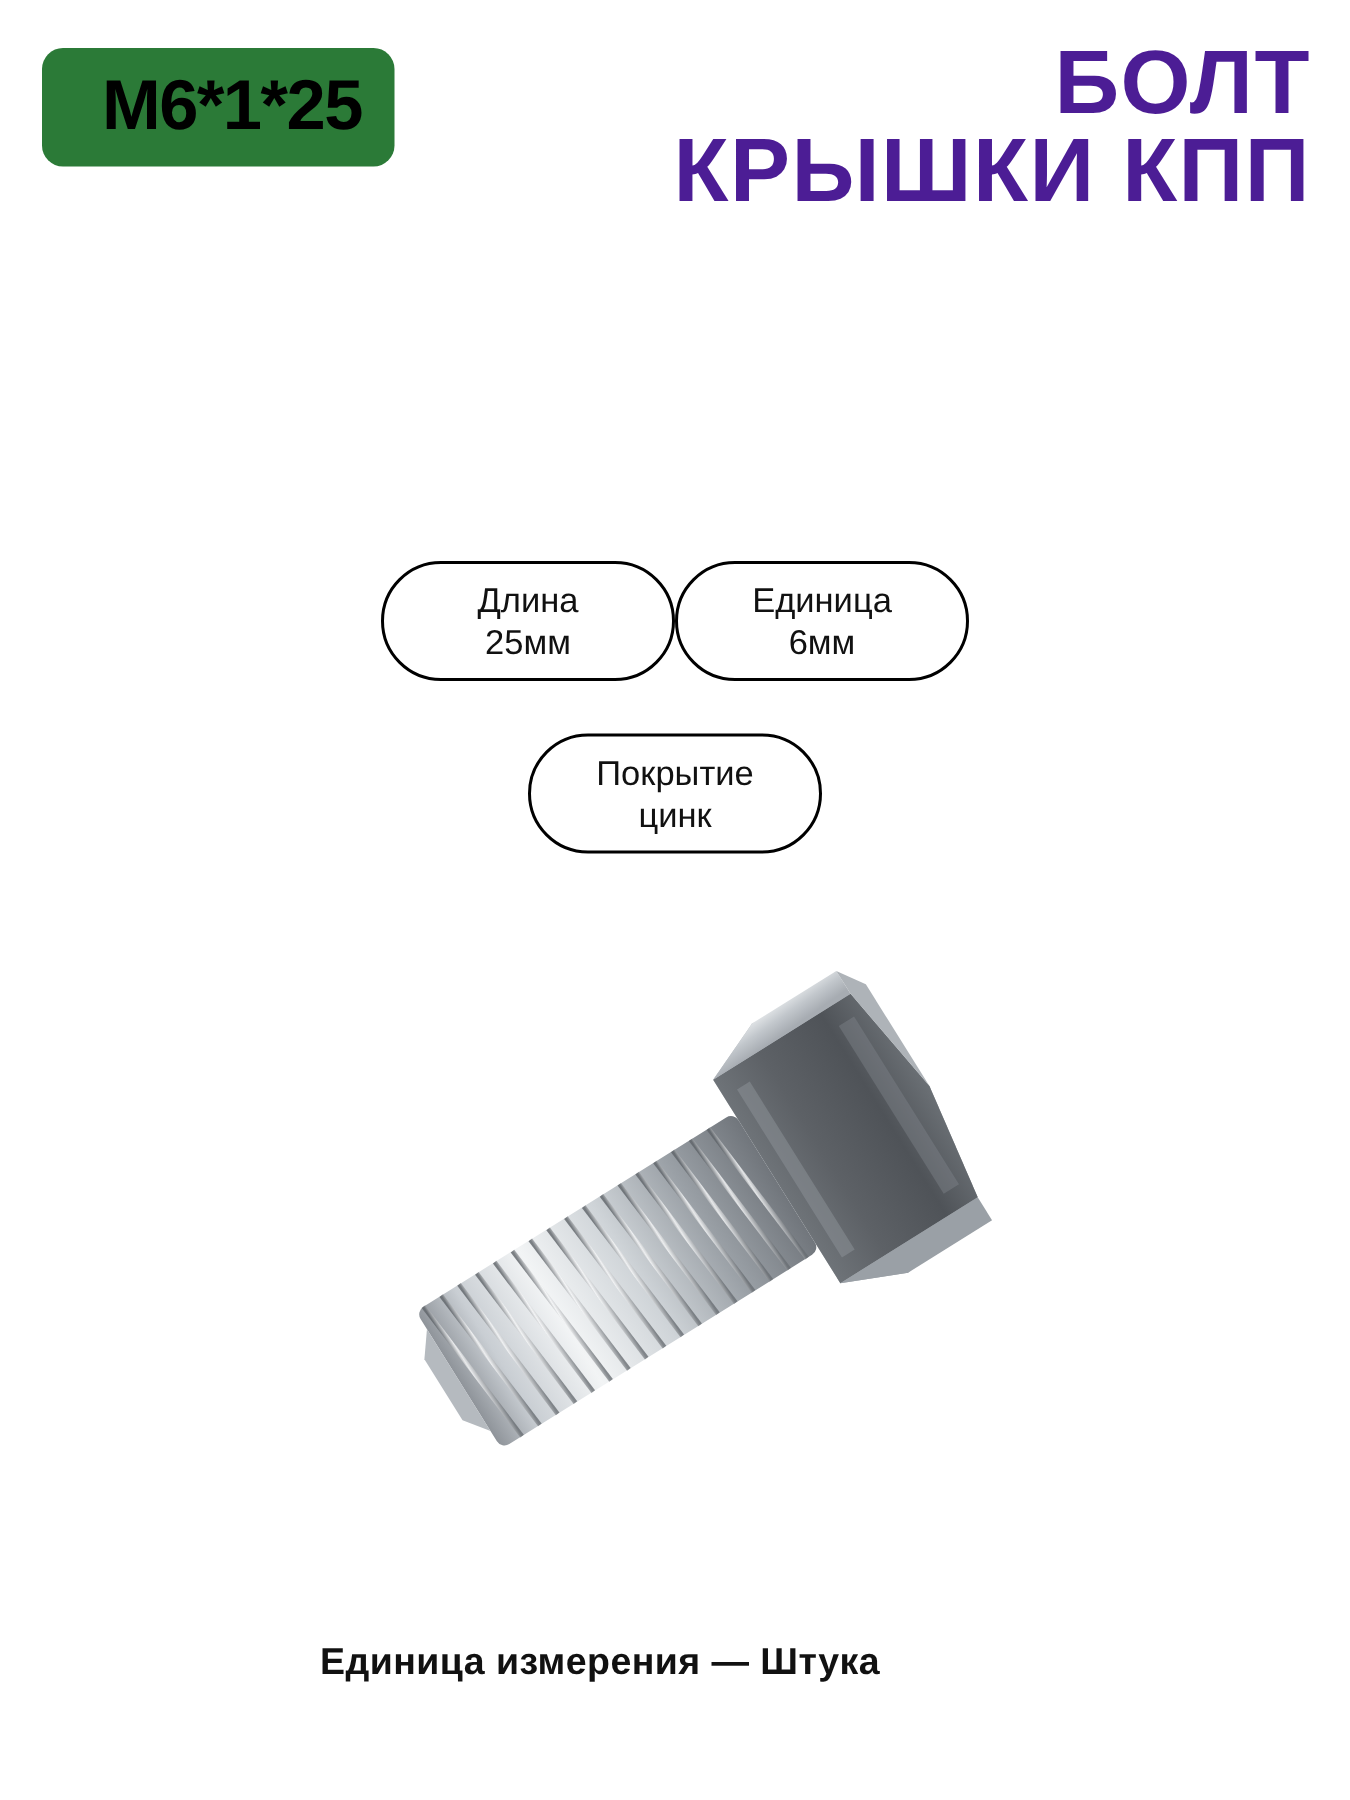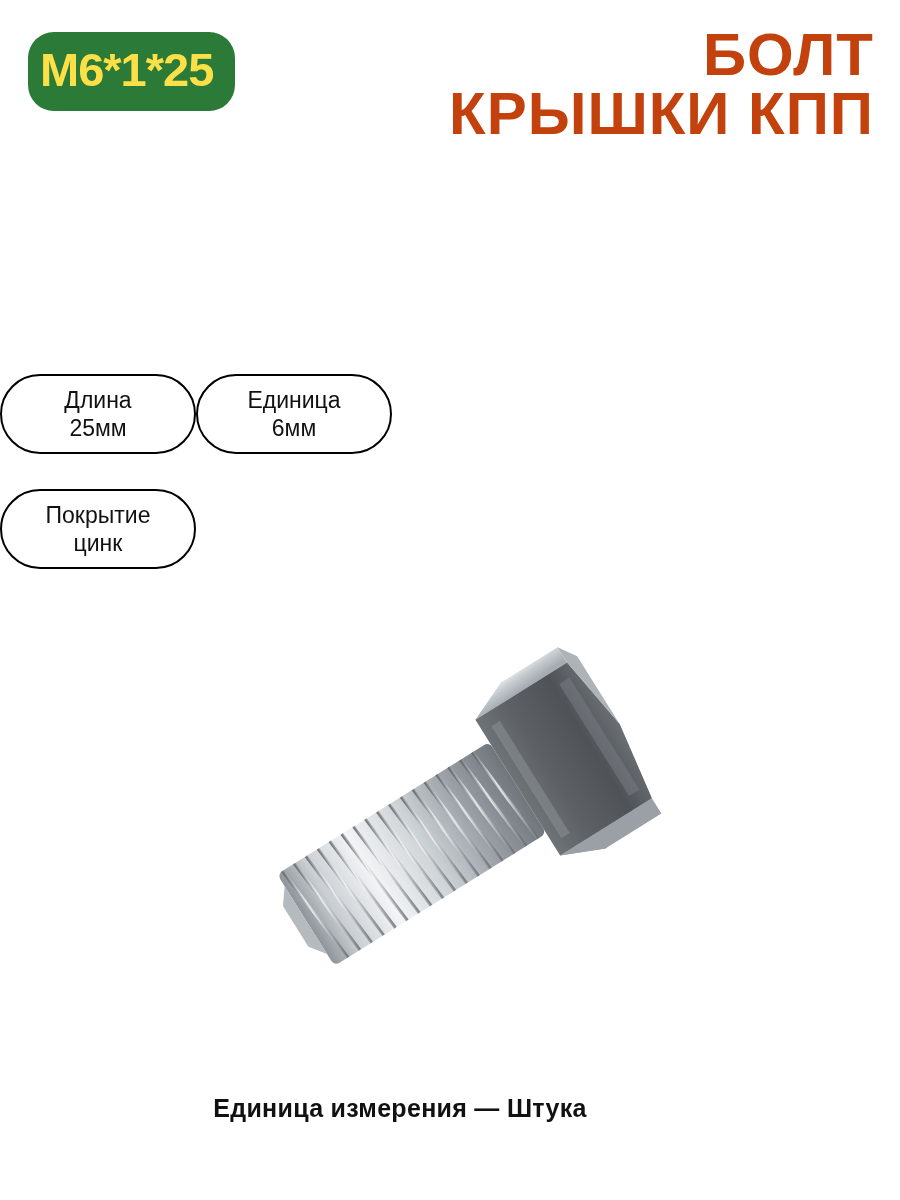--- a/index.html
+++ b/index.html
@@ -23,54 +23,54 @@
     left: 0;
     width: 900px;
     height: 320px;
   }
 
   .sku-badge {
     position: absolute;
     left: 28px;
     top: 32px;
     background: #2b7a37;
-    color: #fde047;
-    border-radius: 26px;
-    padding: 14px 22px 18px 12px;
+    color: #000000;
+    border-radius: 14px;
+    padding: 14px 22px 18px 40px;
     font-size: 47px;
     font-weight: bold;
     letter-spacing: -1px;
     line-height: 1;
   }
 
   .title {
     position: absolute;
     right: 26px;
     top: 26px;
     width: 560px;
     text-align: right;
     font-size: 60px;
     font-weight: bold;
     line-height: 0.98;
     letter-spacing: 1px;
-    color: #c2410c;
+    color: #4c1d95;
     text-transform: uppercase;
   }
   .title .line {
     display: block;
     white-space: nowrap;
   }
 
   
   .pills-row {
     position: absolute;
     left: 0;
     width: 900px;
     display: flex;
-    justify-content: flex-start;
+    justify-content: center;
   }
   .pills-row-1 { top: 374px; }
   .pills-row-2 { top: 489px; }
 
   .pill {
     border: 2px solid #000000;
     border-radius: 42px;
     min-width: 196px;
     height: 80px;
     display: flex;

